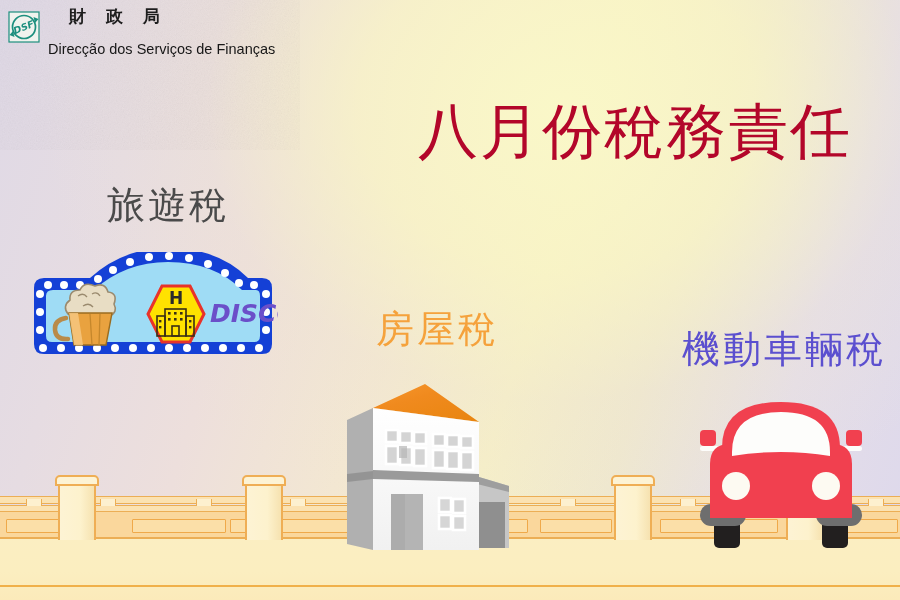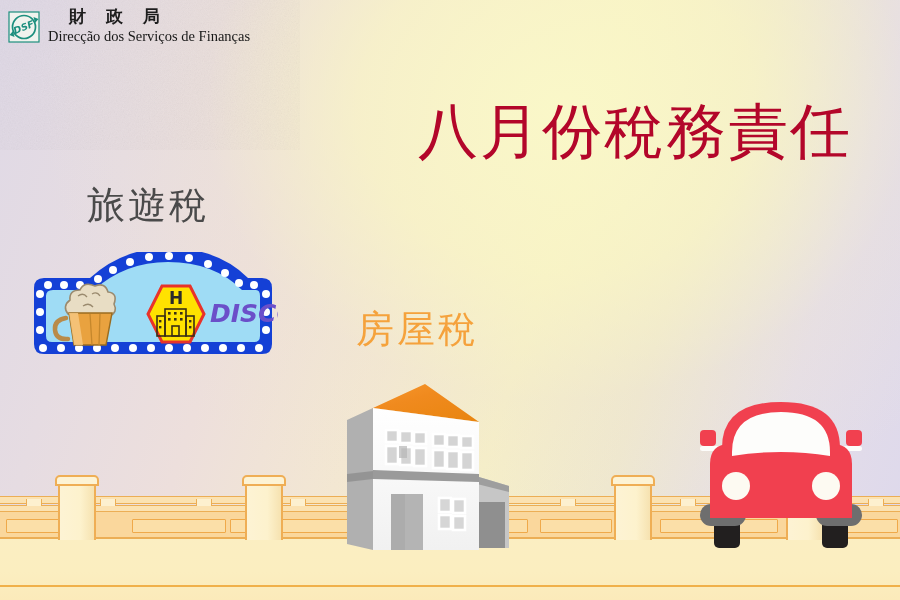--- a/index.html
+++ b/index.html
@@ -58,25 +58,25 @@
   #org-cn {
     font-size: 17px;
     font-weight: bold;
     color: #1d1d1d;
     letter-spacing: 7px;
     white-space: nowrap;
     font-family: "DejaVu Sans", sans-serif;
     padding-left: 21px;
   }
   #org-pt {
-    margin-top: 4px;
+    margin-top: 17px;
     font-size: 14.5px;
     color: #171717;
     white-space: nowrap;
-    font-family: Liberation Serif, serif;
+    font-family: Liberation Sans, sans-serif;
   }
 
   
   #main-title {
     position: absolute;
     right: 48px;
     top: 101px;
     font-size: 60px;
     line-height: 1;
     color: #b3062a;
@@ -89,20 +89,21 @@
 
   
   .tax-label {
     position: absolute;
     font-size: 38px;
     line-height: 1;
     letter-spacing: 3px;
     white-space: nowrap;
     font-family: "DejaVu Sans", sans-serif;
     z-index: 30;
+    margin-left: 20px;
   }
   #label-tourism { left: 87px; top: 186px; color: #4a4a4a; }
   #label-property { left: 356px; top: 310px; color: #f5a23c; }
   #label-vehicle  { left: 662px; top: 330px; color: #5b4fcf; }
 
   
   #ground {
     position: absolute;
     left: 0; right: 0;
     top: 537px;
@@ -239,20 +240,21 @@
     <div id="header-texts">
       <div id="org-cn">財 政 局</div>
       <div id="org-pt">Direcção dos Serviços de Finanças</div>
     </div>
   </div>
 
   <div id="main-title">八月份稅務責任</div>
 
   <div class="tax-label" id="label-tourism">旅遊稅</div>
   <div class="tax-label" id="label-property">房屋稅</div>
+  <div class="tax-label" id="label-vehicle">機動車輛稅</div>
 
   <div id="ground"></div>
   <div id="ground-line"></div>
 
   <div id="fence">
     <div class="fence-body">
       <div class="fence-panel" style="left:6px;width:78px;"></div>
       <div class="fence-panel" style="left:132px;width:92px;"></div>
       <div class="fence-panel" style="left:230px;width:146px;"></div>
       <div class="fence-panel" style="left:388px;width:138px;"></div>

